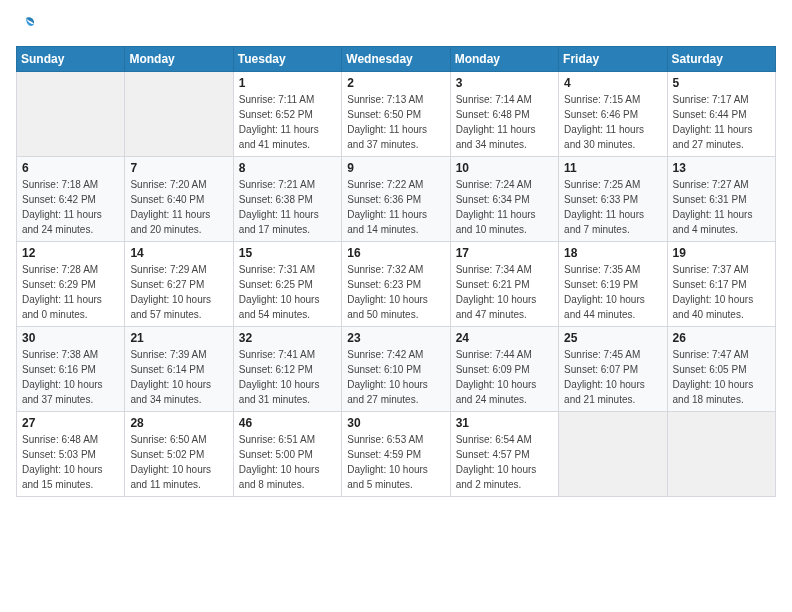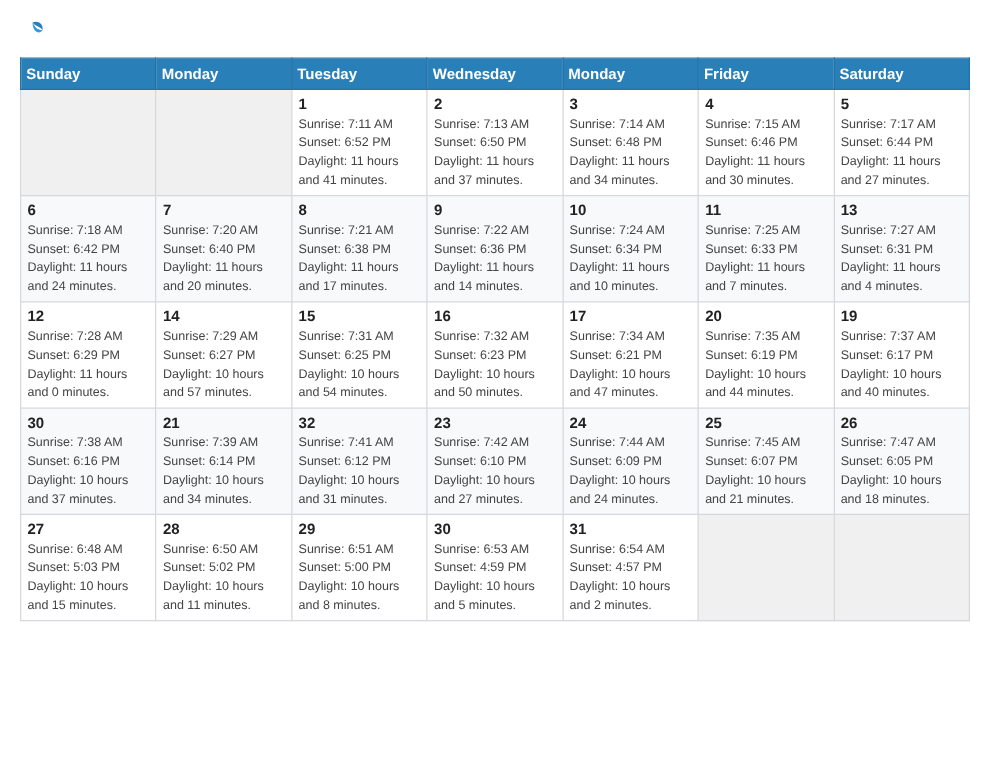--- a/index.html
+++ b/index.html
@@ -174,21 +174,21 @@
         </td>
         <td>
           <span class="day-number">16</span>
           <div class="day-info">Sunrise: 7:32 AM<br>Sunset: 6:23 PM<br>Daylight: 10 hours and 50 minutes.</div>
         </td>
         <td>
           <span class="day-number">17</span>
           <div class="day-info">Sunrise: 7:34 AM<br>Sunset: 6:21 PM<br>Daylight: 10 hours and 47 minutes.</div>
         </td>
         <td>
-          <span class="day-number">20</span>
+          <span class="day-number">18</span>
           <div class="day-info">Sunrise: 7:35 AM<br>Sunset: 6:19 PM<br>Daylight: 10 hours and 44 minutes.</div>
         </td>
         <td>
           <span class="day-number">19</span>
           <div class="day-info">Sunrise: 7:37 AM<br>Sunset: 6:17 PM<br>Daylight: 10 hours and 40 minutes.</div>
         </td>
       </tr>
       <tr>
         <td>
           <span class="day-number">30</span>
@@ -222,21 +222,21 @@
       <tr>
         <td>
           <span class="day-number">27</span>
           <div class="day-info">Sunrise: 6:48 AM<br>Sunset: 5:03 PM<br>Daylight: 10 hours and 15 minutes.</div>
         </td>
         <td>
           <span class="day-number">28</span>
           <div class="day-info">Sunrise: 6:50 AM<br>Sunset: 5:02 PM<br>Daylight: 10 hours and 11 minutes.</div>
         </td>
         <td>
-          <span class="day-number">29</span>
+          <span class="day-number">46</span>
           <div class="day-info">Sunrise: 6:51 AM<br>Sunset: 5:00 PM<br>Daylight: 10 hours and 8 minutes.</div>
         </td>
         <td>
           <span class="day-number">30</span>
           <div class="day-info">Sunrise: 6:53 AM<br>Sunset: 4:59 PM<br>Daylight: 10 hours and 5 minutes.</div>
         </td>
         <td>
           <span class="day-number">31</span>
           <div class="day-info">Sunrise: 6:54 AM<br>Sunset: 4:57 PM<br>Daylight: 10 hours and 2 minutes.</div>
         </td>

